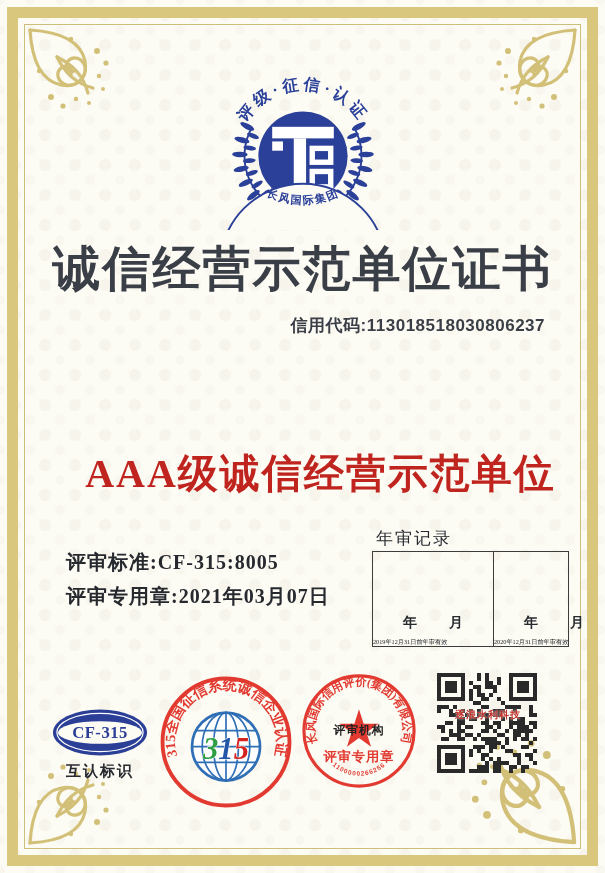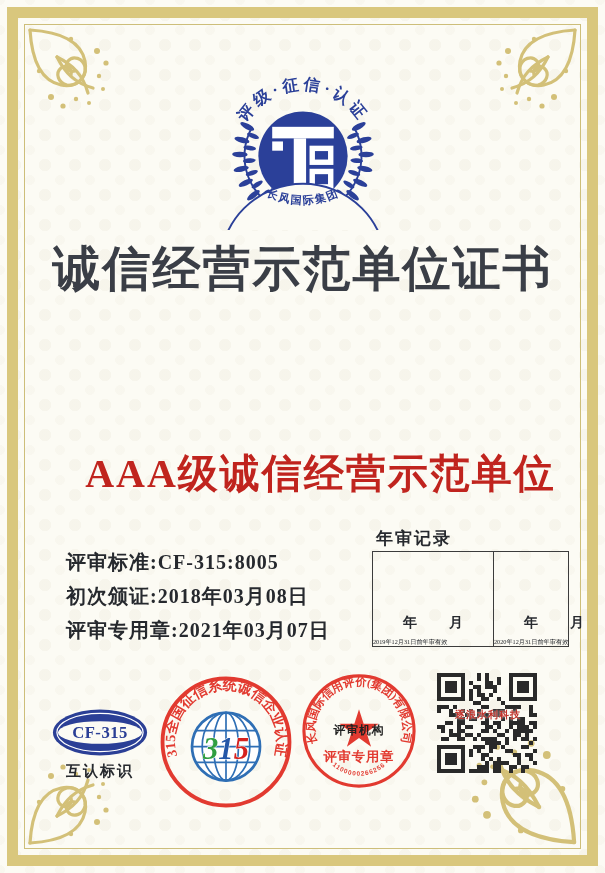--- a/index.html
+++ b/index.html
@@ -20,21 +20,21 @@
   .badge{left:226px;top:76px;width:154px;height:154px;}
   .title{left:0;right:0;top:243px;text-align:center;font-size:48px;font-weight:700;
          color:#3a3e46;letter-spacing:2px;line-height:1.1;}
   .credit{right:60px;top:314px;font-size:17px;font-weight:800;color:#3a3e46;letter-spacing:0.5px;}
   .company{left:0;right:0;top:376px;text-align:center;font-size:31px;font-weight:900;
            color:#14171c;letter-spacing:7px;}
   .rating{left:0;right:0;top:446px;text-align:center;font-size:40px;font-weight:800;
           color:#c0241e;letter-spacing:2px;font-family:"Liberation Serif",serif;margin-left:36px;}
   .details{left:66px;top:549px;font-family:"Liberation Serif",serif;}
   .details .row{font-size:20px;font-weight:700;color:#26292e;margin-bottom:7px;letter-spacing:1px;}
-  .annual-title{left:376px;top:527px;font-size:17px;font-weight:700;color:#26292e;
+  .annual-title{left:376px;top:527px;font-size:17px;font-weight:400;color:#26292e;
                 font-family:"Liberation Serif",serif;letter-spacing:2px;text-align:right;}
   .annual-box{left:372px;top:551px;width:195px;height:94px;border:1.5px solid #3c3c3c;
               display:flex;}
   .annual-cell{flex:1;display:flex;flex-direction:column;justify-content:flex-end;
                font-family:"Liberation Serif",serif;}
   .annual-cell + .annual-cell{border-left:1.5px solid #3c3c3c;}
   .ym-row{display:flex;justify-content:space-around;padding:0 14px;font-size:14px;
           font-weight:700;color:#26292e;}
   .note{white-space:nowrap;font-size:10px;color:#26292e;transform:scale(0.62);
         transform-origin:left bottom;width:160%;letter-spacing:0;}
@@ -146,30 +146,30 @@
     </g>
 
     <circle cx="100" cy="248" r="108" fill="#fcfbf4" stroke="#2b4099" stroke-width="2.5"></circle>
     <text font-size="14.5" font-weight="bold" fill="#2b4099" letter-spacing="2" font-family="Liberation Serif, serif" text-anchor="middle">
       <textPath href="#arcOrg" startOffset="50%">长风国际集团</textPath>
     </text>
   </svg>
 
   <div class="abs title">诚信经营示范单位证书</div>
 
+  <div class="abs credit">
+    <span>信用代码:</span><span>113018518030806237</span>
+  </div>
 
 
   <div class="abs rating">AAA级诚信经营示范单位</div>
 
   <div class="abs details">
     <div class="row">
       <span>评审标准:</span><span>CF-315:8005</span>
-    </div>
-    <div class="row">
-      <span>初次颁证:</span><span>2018年03月08日</span>
     </div>
     <div class="row">
       <span>评审专用章:</span><span>2021年03月07日</span>
     </div>
   </div>
 
   <div class="abs annual-title">年审记录</div>
   <div class="abs annual-box">
     <div class="annual-cell">
       <div class="ym-row">

